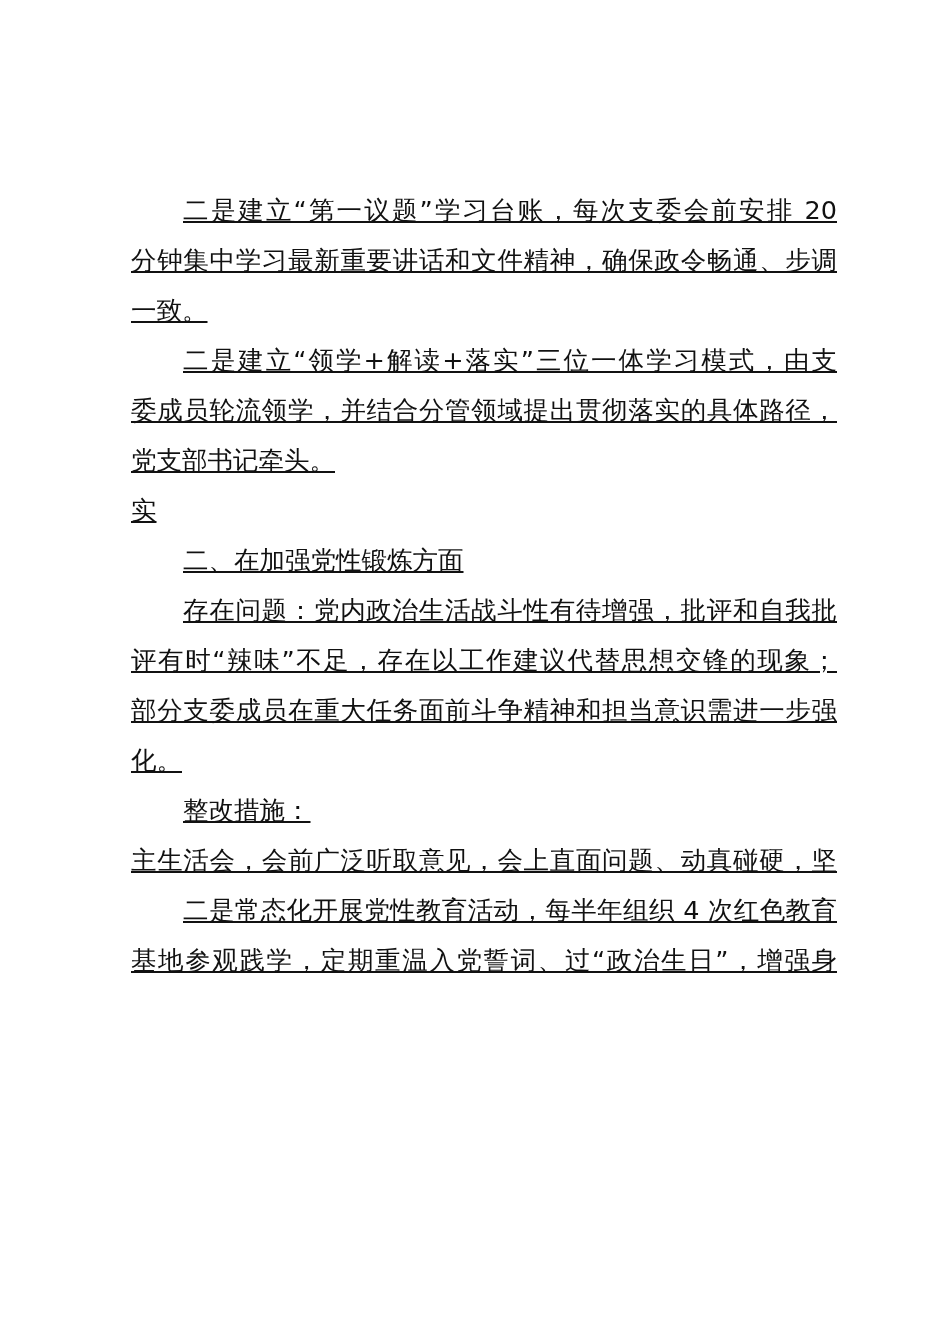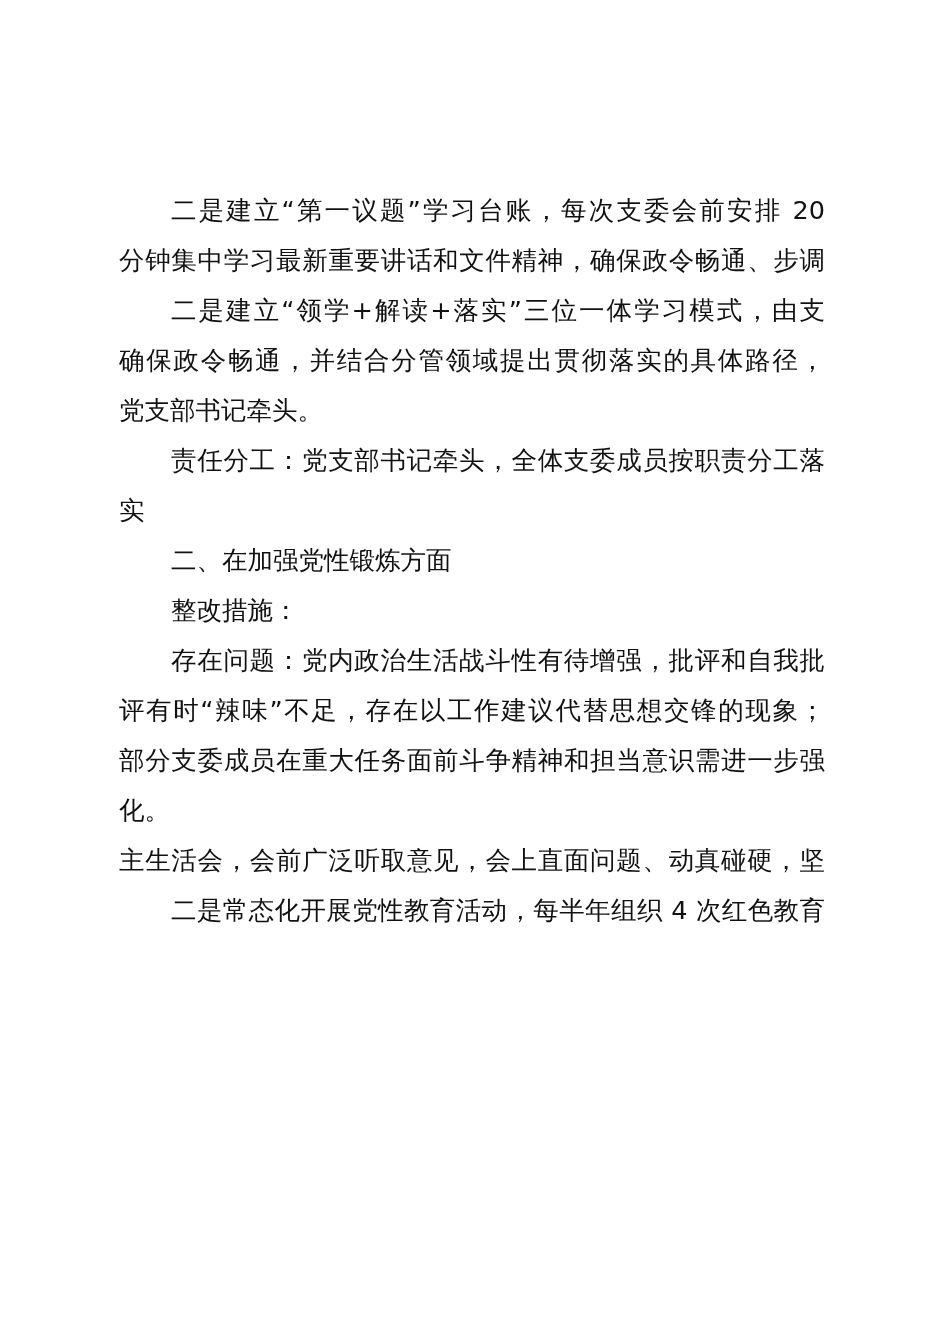--- a/index.html
+++ b/index.html
@@ -18,23 +18,24 @@
     .page {
       position: absolute;
       left: 0;
       top: 0;
       width: 950px;
       height: 1344px;
       background: #ffffff;
     }
     .content {
       position: absolute;
-      left: 119px;
+      left: 131px;
       top: 185px;
       width: 706px;
+      text-decoration: underline;
     }
     .line {
       height: 50px;
       line-height: 50px;
       font-size: 25.5px;
       white-space: nowrap;
       letter-spacing: 0px;
     }
     .line.indent {
       padding-left: 52px;
@@ -46,51 +47,52 @@
   </style>
 </head>
 <body>
 
 <div class="page">
   <div class="content">
 
     <div>
       <div class="line indent justify">二是建立“第一议题”学习台账，每次支委会前安排 20</div>
       <div class="line justify">分钟集中学习最新重要讲话和文件精神，确保政令畅通、步调</div>
+      <div class="line">一致。</div>
     </div>
 
     <div>
       <div class="line indent justify">二是建立“领学+解读+落实”三位一体学习模式，由支</div>
-      <div class="line justify">确保政令畅通，并结合分管领域提出贯彻落实的具体路径，</div>
+      <div class="line justify">委成员轮流领学，并结合分管领域提出贯彻落实的具体路径，</div>
       <div class="line">党支部书记牵头。</div>
     </div>
 
     <div>
-      <div class="line indent justify">责任分工：党支部书记牵头，全体支委成员按职责分工落</div>
       <div class="line">实</div>
     </div>
 
 
     <div>
       <div class="line indent">二、在加强党性锻炼方面</div>
-    </div>
-
-    <div>
-      <div class="line indent">整改措施：</div>
     </div>
 
     <div>
       <div class="line indent justify">存在问题：党内政治生活战斗性有待增强，批评和自我批</div>
       <div class="line justify">评有时“辣味”不足，存在以工作建议代替思想交锋的现象；</div>
       <div class="line justify">部分支委成员在重大任务面前斗争精神和担当意识需进一步强</div>
       <div class="line">化。</div>
     </div>
 
     <div>
+      <div class="line indent">整改措施：</div>
+    </div>
+
+    <div>
       <div class="line justify">主生活会，会前广泛听取意见，会上直面问题、动真碰硬，坚</div>
     </div>
 
     <div>
       <div class="line indent justify">二是常态化开展党性教育活动，每半年组织 4 次红色教育</div>
+      <div class="line justify">基地参观践学，定期重温入党誓词、过“政治生日”，增强身</div>
     </div>
 
   </div>
 </div>
 
 </body></html>

